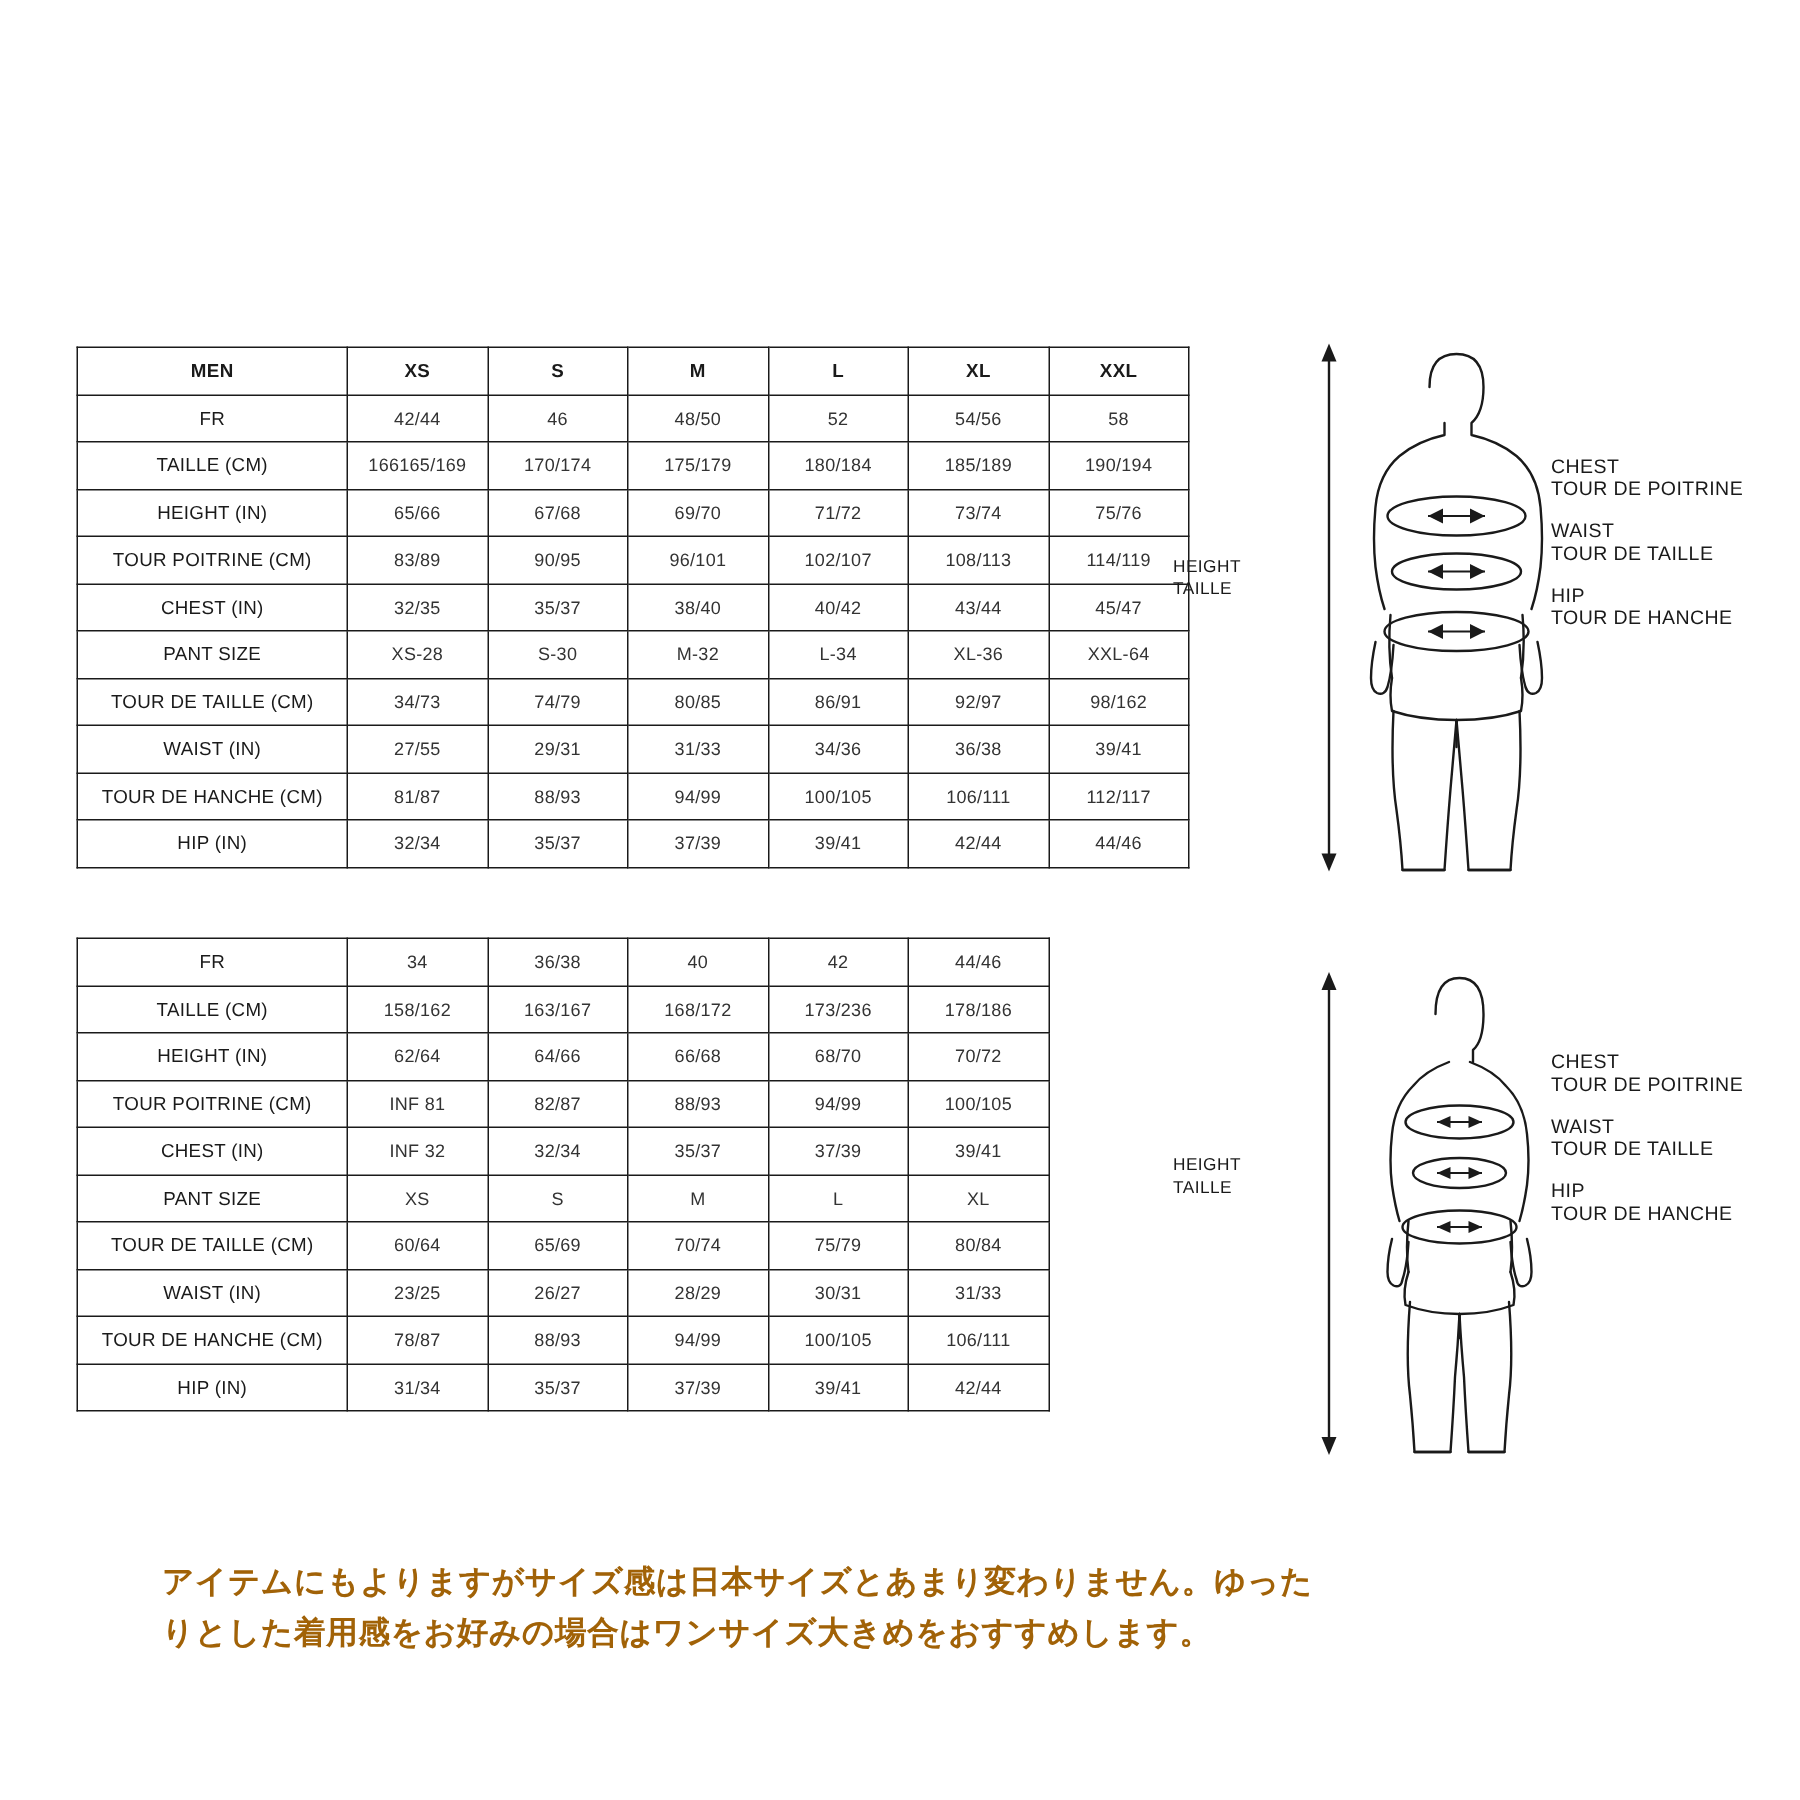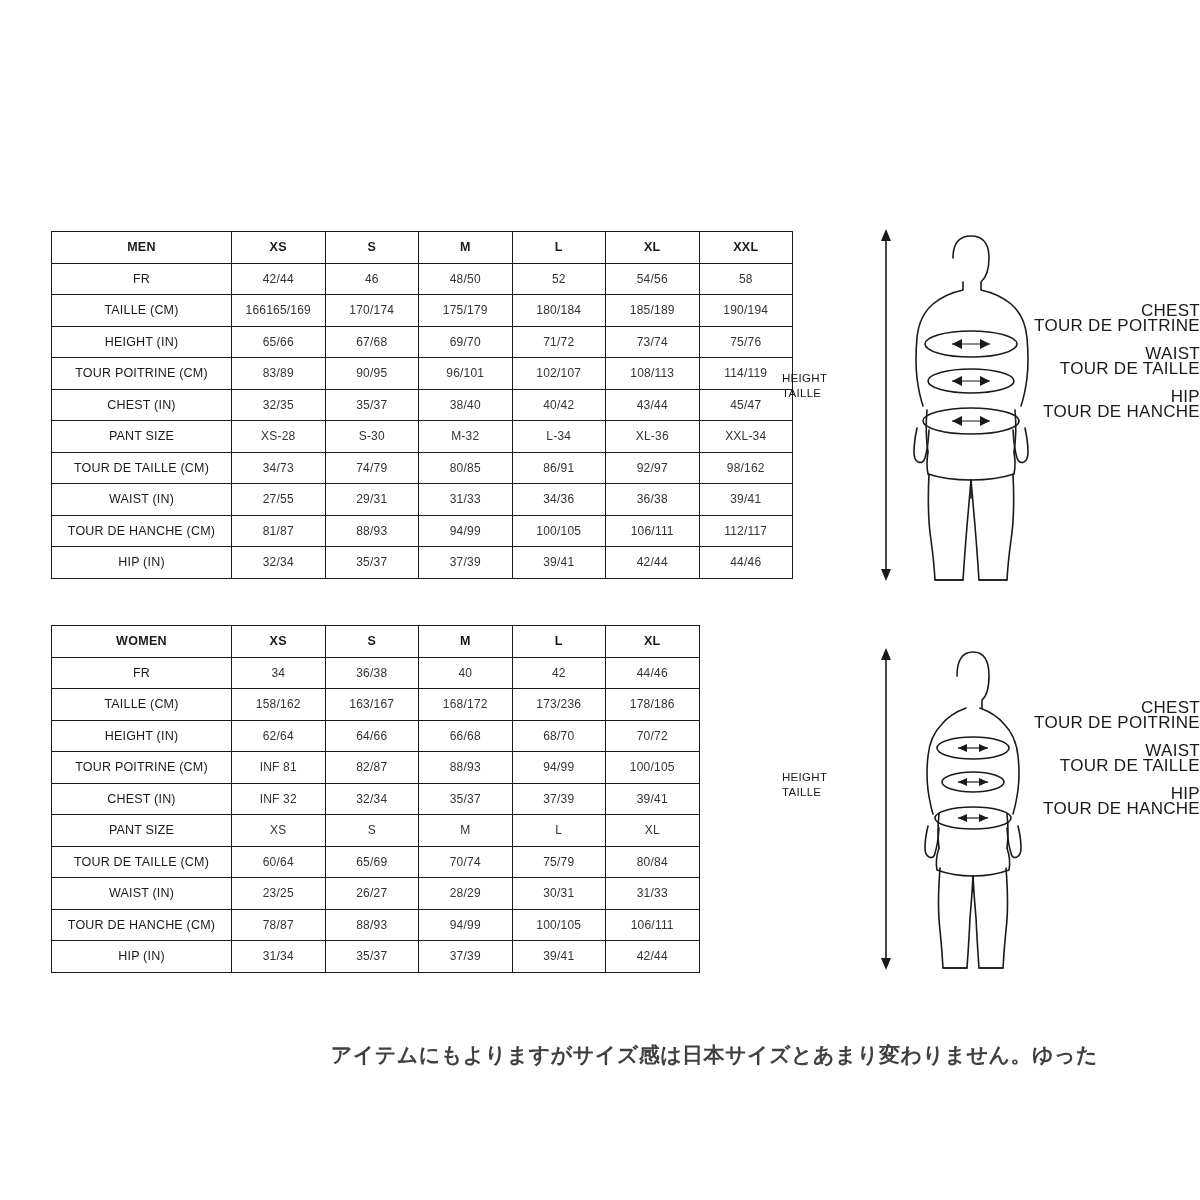--- a/index.html
+++ b/index.html
@@ -74,25 +74,24 @@
   .figure-block {
     position: absolute;
   }
   #men-figure { left: 828px; top: 225px; width: 340px; height: 370px; }
   #women-figure { left: 828px; top: 640px; width: 340px; height: 345px; }
 
   .figure-block svg { display: block; }
 
   .fig-labels {
     position: absolute;
-    font-size: 17px;
+    font-size: 13px;
     letter-spacing: 0.3px;
     color: #1a1a1a;
     line-height: 15px;
-    text-align: right;
   }
   .fig-labels .pair { margin-bottom: 13px; }
   .fig-labels .pair div { white-space: nowrap; }
 
   .height-label {
     position: absolute;
     font-size: 11.5px;
     letter-spacing: 0.3px;
     line-height: 15px;
     color: #1a1a1a;
@@ -101,22 +100,21 @@
   
   #footer-note {
     position: absolute;
     left: 108px;
     top: 1038px;
     width: 990px;
     font-size: 21px;
     font-weight: bold;
     line-height: 1.62;
     letter-spacing: 0.5px;
-    color: #404040;
-    text-align: right;
+    color: #a16207;
   }
 </style>
 </head>
 <body>
 
 <div class="page">
 
   <table class="size-table" id="men-table">
     <colgroup>
       <col class="c0">
@@ -182,21 +180,21 @@
           <td class="val">43/44</td>
           <td class="val">45/47</td>
         </tr>
         <tr>
           <td class="label-col">PANT SIZE</td>
           <td class="val">XS-28</td>
           <td class="val">S-30</td>
           <td class="val">M-32</td>
           <td class="val">L-34</td>
           <td class="val">XL-36</td>
-          <td class="val">XXL-34</td>
+          <td class="val">XXL-64</td>
         </tr>
         <tr>
           <td class="label-col">TOUR DE TAILLE (CM)</td>
           <td class="val">34/73</td>
           <td class="val">74/79</td>
           <td class="val">80/85</td>
           <td class="val">86/91</td>
           <td class="val">92/97</td>
           <td class="val">98/162</td>
         </tr>
@@ -233,28 +231,20 @@
   <table class="size-table" id="women-table">
     <colgroup>
       <col class="c0">
         <col class="cx">
         <col class="cx">
         <col class="cx">
         <col class="cx">
         <col class="cx">
     </colgroup>
     <tbody id="women-table-body">
-        <tr class="head-row">
-          <td>WOMEN</td>
-          <td>XS</td>
-          <td>S</td>
-          <td>M</td>
-          <td>L</td>
-          <td>XL</td>
-        </tr>
         <tr>
           <td class="label-col">FR</td>
           <td class="val">34</td>
           <td class="val">36/38</td>
           <td class="val">40</td>
           <td class="val">42</td>
           <td class="val">44/46</td>
         </tr>
         <tr>
           <td class="label-col">TAILLE (CM)</td>
@@ -457,15 +447,16 @@
       </div>
       <div class="pair">
         <div>HIP</div>
         <div>TOUR DE HANCHE</div>
       </div>
     </div>
   </div>
 
   <div id="footer-note">
     <div>アイテムにもよりますがサイズ感は日本サイズとあまり変わりません。ゆった</div>
+    <div>りとした着用感をお好みの場合はワンサイズ大きめをおすすめします。</div>
   </div>
 
 </div>
 
 </body></html>

